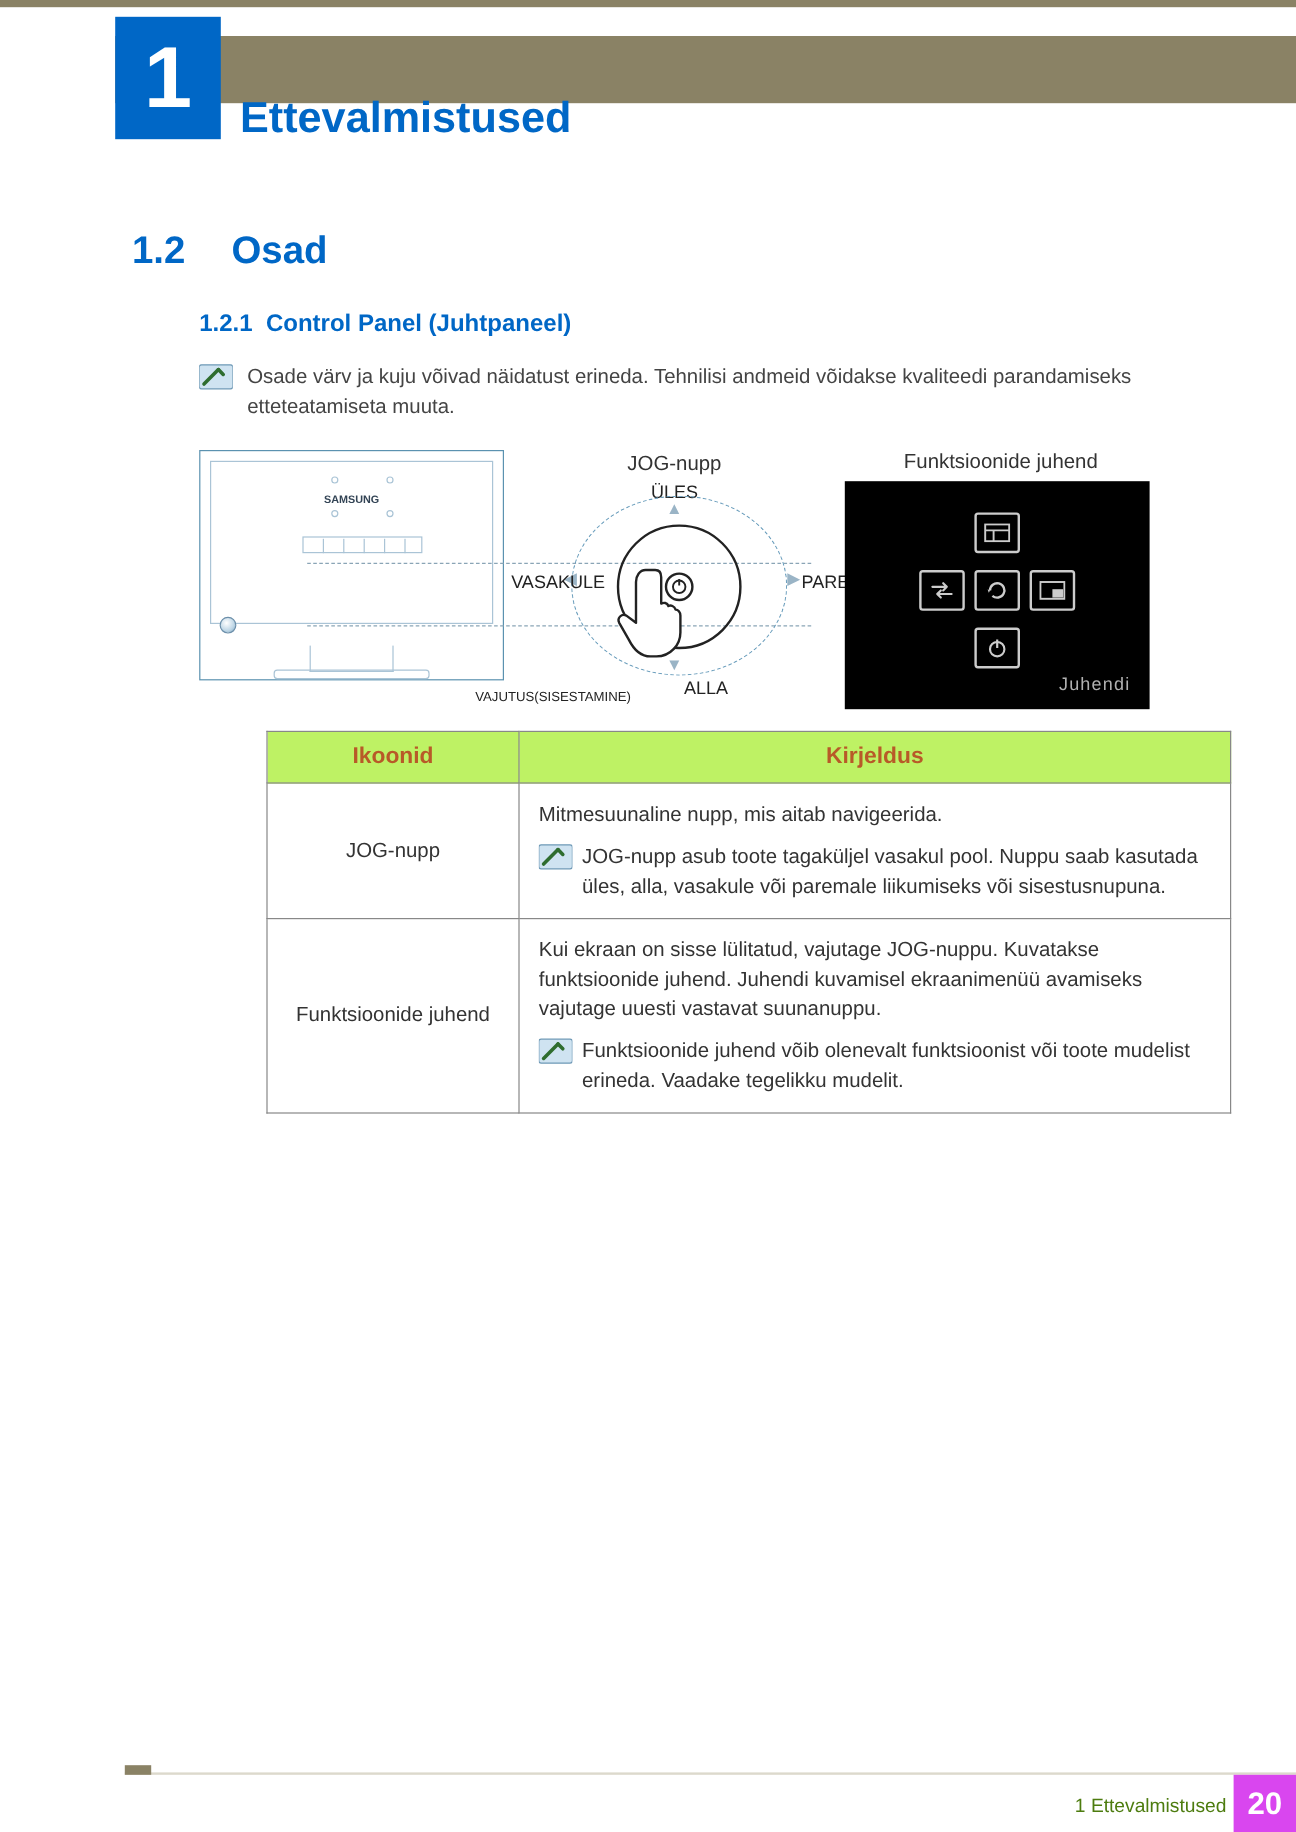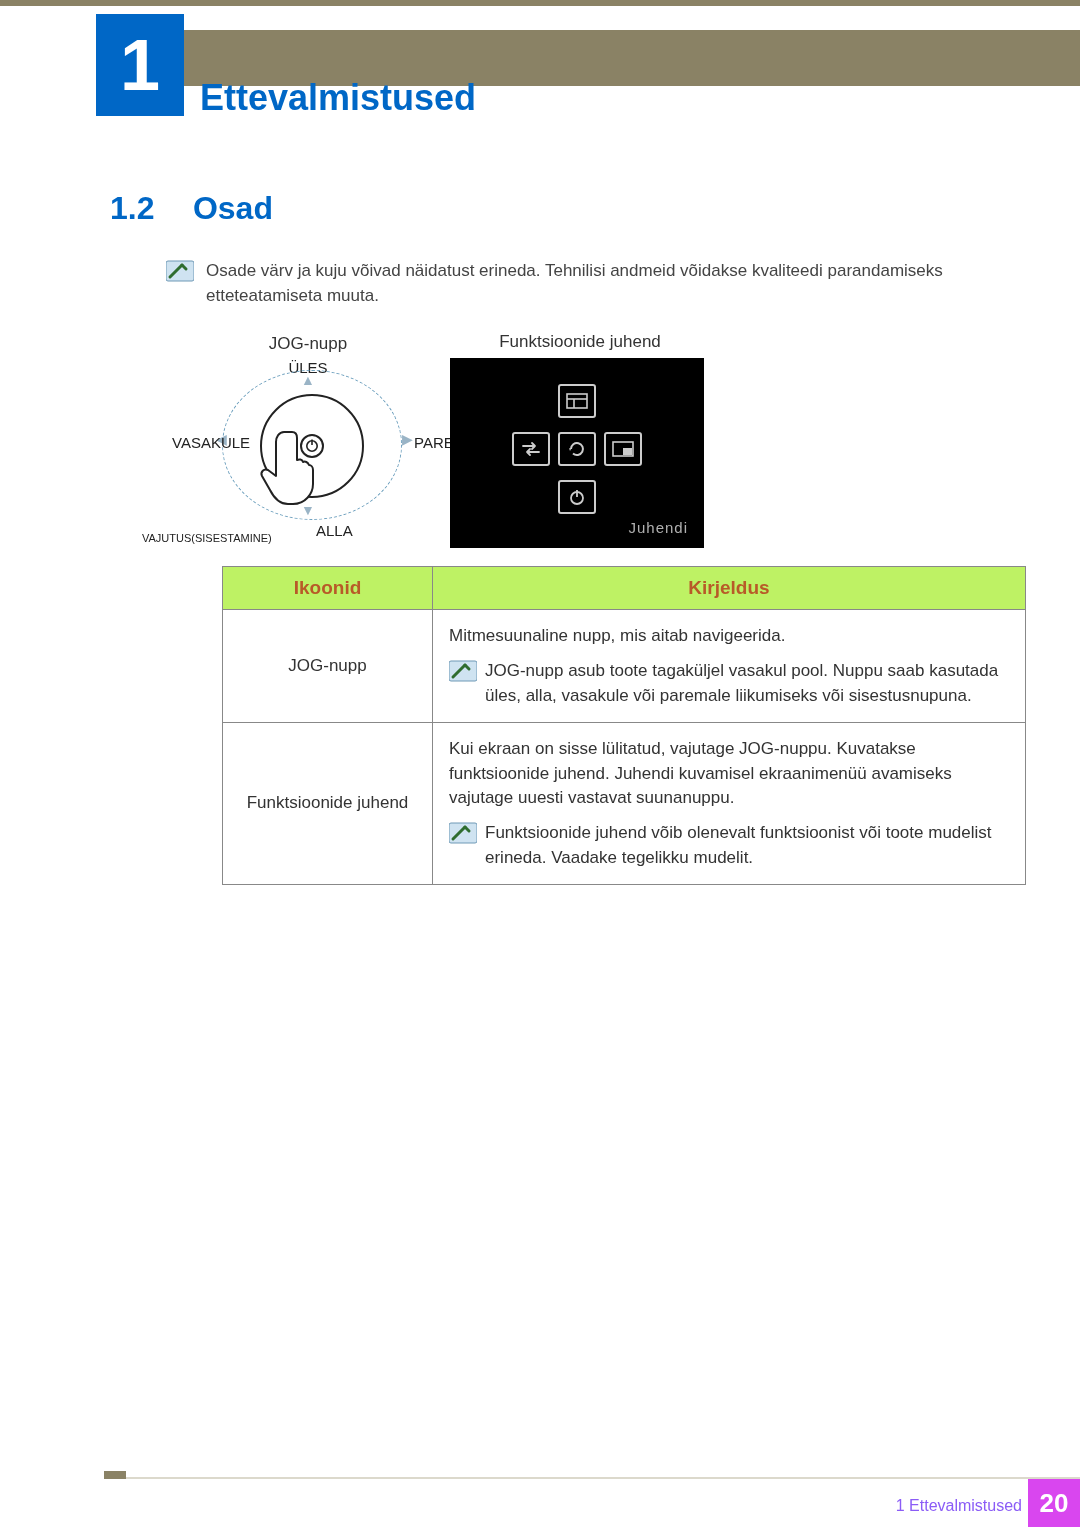--- a/index.html
+++ b/index.html
@@ -59,55 +59,73 @@
   table.desc { width: 100%; border-collapse: collapse; margin-left: 56px; margin-right: 0; }
   table.desc, table.desc th, table.desc td { border: 1px solid #888; }
   table.desc th { background: #bef264; color: #b85a28; font-weight: 700; font-size: 19px; padding: 10px 8px; }
   table.desc td { font-size: 17px; color: #333; padding: 14px 16px; vertical-align: middle; line-height: 1.45; }
   table.desc td.icon-col { width: 210px; text-align: center; }
   .inner-note { display: flex; align-items: flex-start; margin-top: 10px; }
   .inner-note .note-icon { margin-right: 8px; }
   .footer { position: absolute; left: 0; right: 0; bottom: 0; height: 48px; }
   .foot-line { position: absolute; left: 104px; right: 0; bottom: 48px; height: 2px; background: #dcd9cc; }
   .foot-accent { position: absolute; left: 104px; bottom: 48px; width: 22px; height: 8px; background: #8a8265; }
-  .foot-caption { position: absolute; right: 58px; bottom: 12px; font-size: 16px; color: #8b5cf6; }
+  .foot-caption { position: absolute; right: 58px; bottom: 12px; font-size: 16px; color: #4d7c0f; }
   .foot-pg { position: absolute; right: 0; bottom: 0; width: 52px; height: 48px; background: #d946ef; color: #fff; font-size: 26px; font-weight: 700; display: flex; align-items: center; justify-content: center; }
   .noteicon-svg { width: 28px; height: 24px; }
   .finger { position: absolute; top: 96px; left: 80px; width: 60px; height: 78px; }
   .tbl-wrap { margin-left: 56px; width: calc(100% - 56px); }
 </style>
 </head>
 <body>
 
 <div class="page">
   <div class="top-stripe"></div>
   <div class="olive-band"></div>
   <div class="chapter-tab">1</div>
   <div class="chapter-title">Ettevalmistused</div>
 
   <div class="section">
     <div class="h2">
       <span class="num">1.2</span>
       <span>Osad</span>
     </div>
 
+    <div class="h3">
+      <span>1.2.1</span>&nbsp;&nbsp;<span>Control Panel (Juhtpaneel)</span>
+    </div>
 
     <div class="note-row">
       <span class="note-icon">
         <svg class="noteicon-svg" viewBox="0 0 28 24">
           <rect x="0" y="2" width="28" height="20" rx="2" fill="#cfe3f1" stroke="#6f99b6"></rect>
           <path d="M4 18 L16 6" stroke="#2f6d2f" stroke-width="3" stroke-linecap="round"></path>
           <path d="M16 6 L20 10" stroke="#2f6d2f" stroke-width="3" stroke-linecap="round"></path>
         </svg>
       </span>
       <div class="note-text">Osade värv ja kuju võivad näidatust erineda. Tehnilisi andmeid võidakse kvaliteedi parandamiseks etteteatamiseta muuta.</div>
     </div>
 
     <div class="figure-row">
 
+      <div class="monitor-box">
+        <div class="monitor-screen">
+          <span class="hole a"></span>
+          <span class="hole b"></span>
+          <span class="brand">SAMSUNG</span>
+          <span class="hole c"></span>
+          <span class="hole d"></span>
+          <div class="port-row"><span></span><span></span><span></span><span></span><span></span></div>
+          <div class="dashline top"></div>
+          <div class="dashline bot"></div>
+        </div>
+        <div class="led"></div>
+        <div class="monitor-stand"></div>
+        <div class="monitor-base"></div>
+      </div>
 
       <div class="jog-area">
         <div class="jog-label">JOG-nupp</div>
         <div class="arrow-lbl lbl-up">ÜLES</div>
         <span class="arrow up">▲</span>
         <div class="dashcircle"></div>
         <div class="jog-circle">
           <div class="jog-center">
             <svg viewBox="0 0 16 16">
                 <circle cx="8" cy="8" r="5.2" fill="none" stroke="#222" stroke-width="1.6"></circle>

